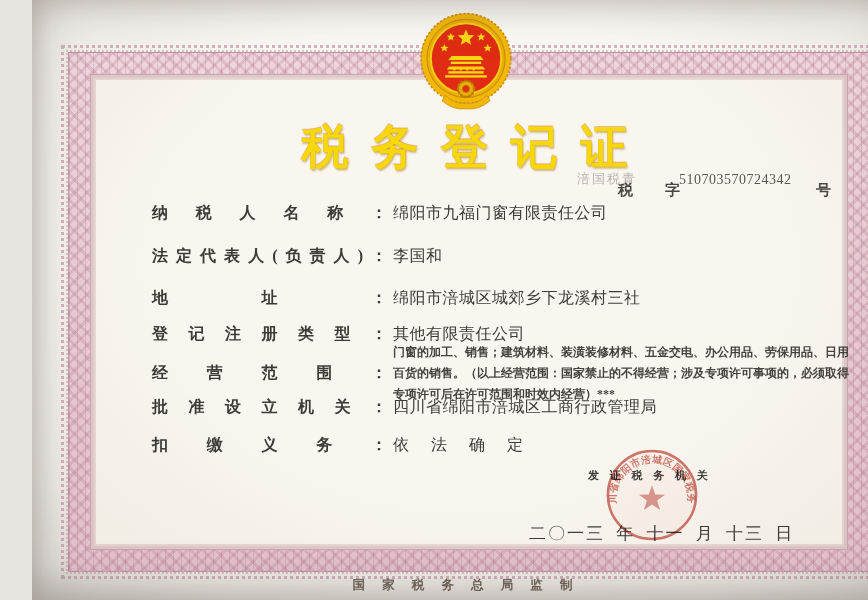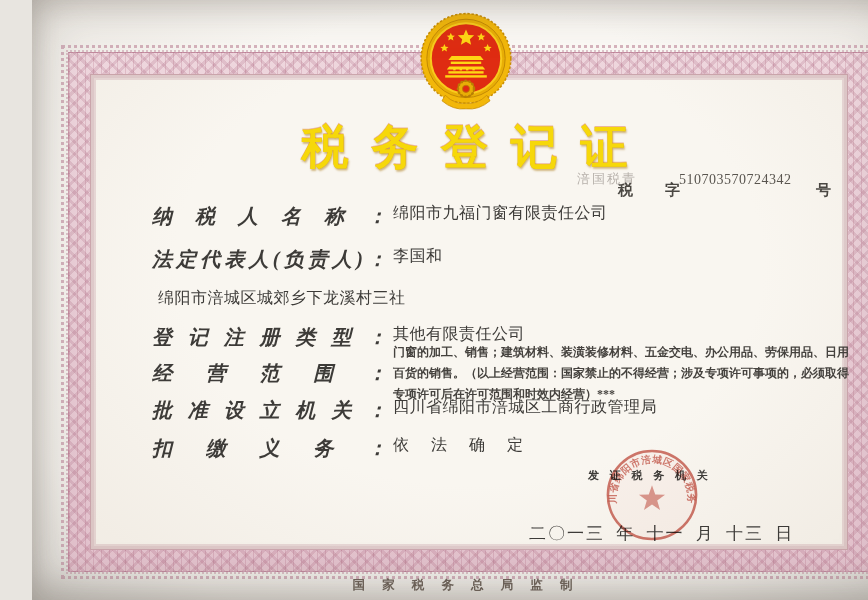--- a/index.html
+++ b/index.html
@@ -53,22 +53,22 @@
   
   .serial{position:absolute;left:545px;top:166px;width:260px;height:42px;z-index:10;font-size:15px;color:#4a4742;}
   .serial .gray-stamp{position:absolute;left:0;top:4px;font-size:13px;color:#b7b1ab;letter-spacing:2px;}
   .serial .w-shui{position:absolute;left:41px;top:15px;font-weight:600;}
   .serial .w-zi{position:absolute;left:88px;top:15px;font-weight:600;}
   .serial .number{position:absolute;left:102px;top:6px;font-size:14px;letter-spacing:.5px;color:#59554f;font-family:"Liberation Serif",serif;}
   .serial .w-hao{position:absolute;left:239px;top:15px;font-weight:600;}
   
   .field{position:absolute;left:120px;z-index:10;display:flex;align-items:flex-start;color:#3d3b38;}
   .field .lbl{
-    width:235px;flex:0 0 235px;font-size:20px;font-weight:600;
-    text-align:justify;text-align-last:justify;text-justify:inter-character;white-space:nowrap0;font-style:italic;
+    width:235px;flex:0 0 235px;font-size:16px;font-weight:600;
+    text-align:justify;text-align-last:justify;text-justify:inter-character;white-space:nowrap0;
   }
   .field .val{margin-left:6px;font-size:16px;font-weight:500;letter-spacing:.5px;}
   .field.small-row{align-items:center;}
   .field.small-row .val{font-size:12px;width:462px;line-height:1.75;letter-spacing:0;font-weight:700;color:#45423e;}
   .val.spaced{letter-spacing:9px;}
   
   .issuer-label{position:absolute;left:556px;top:468px;z-index:10;font-size:11px;font-weight:600;letter-spacing:4px;color:#3d3b38;}
   .issue-date{position:absolute;left:497px;top:522px;z-index:10;font-size:17px;font-weight:500;letter-spacing:2px;word-spacing:5px;color:#3d3b38;}
   
   .seal{position:absolute;left:571px;top:446px;width:98px;height:98px;z-index:20;mix-blend-mode:multiply;opacity:.88;}
@@ -130,20 +130,21 @@
 
   <div class="field" style="top:203px">
     <span class="lbl">纳 税 人 名 称 ：</span>
     <span class="val">绵阳市九福门窗有限责任公司</span>
   </div>
   <div class="field" style="top:246px">
     <span class="lbl">法定代表人(负责人)：</span>
     <span class="val">李国和</span>
   </div>
   <div class="field" style="top:288px">
+    <span class="lbl">地 址 ：</span>
     <span class="val">绵阳市涪城区城郊乡下龙溪村三社</span>
   </div>
   <div class="field" style="top:324px">
     <span class="lbl">登 记 注 册 类 型 ：</span>
     <span class="val">其他有限责任公司</span>
   </div>
   <div class="field small-row" style="top:342px">
     <span class="lbl">经 营 范 围 ：</span>
     <span class="val">门窗的加工、销售；建筑材料、装潢装修材料、五金交电、办公用品、劳保用品、日用百货的销售。（以上经营范围：国家禁止的不得经营；涉及专项许可事项的，必须取得专项许可后在许可范围和时效内经营）***</span>
   </div>

